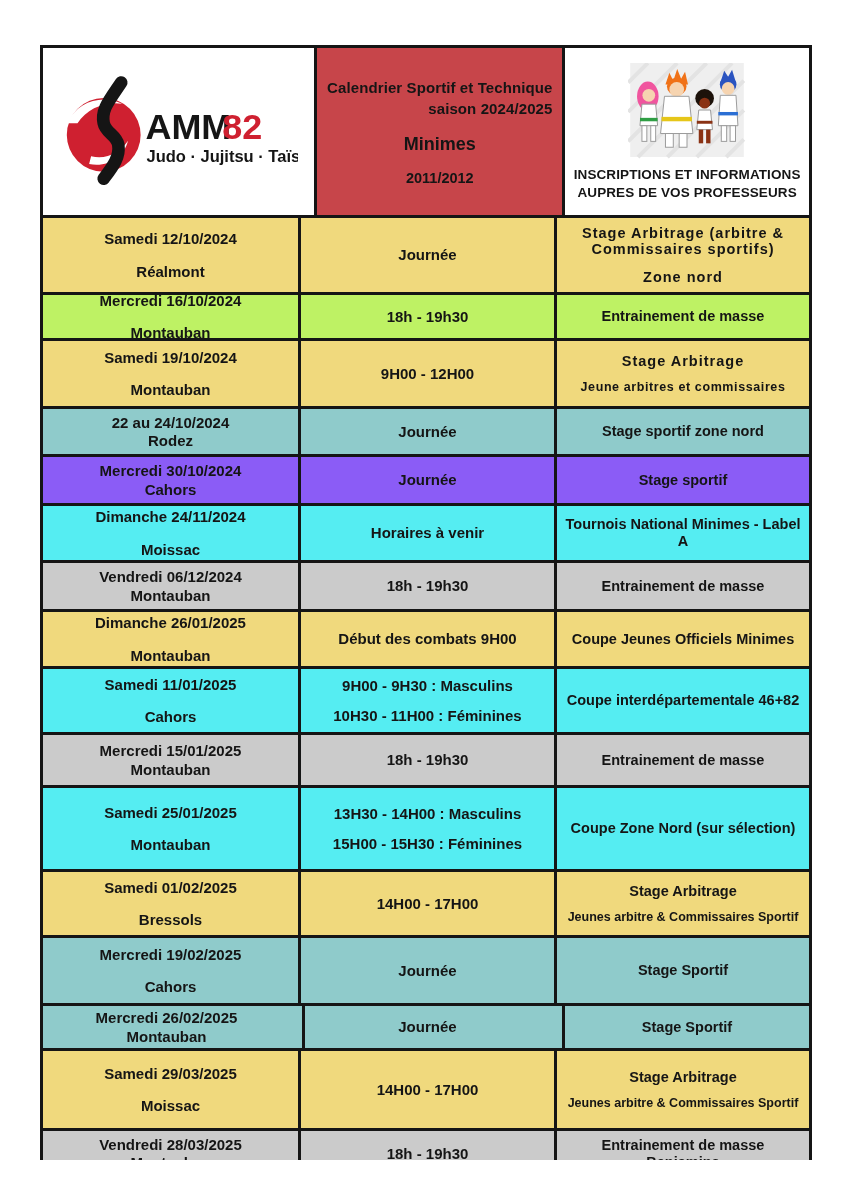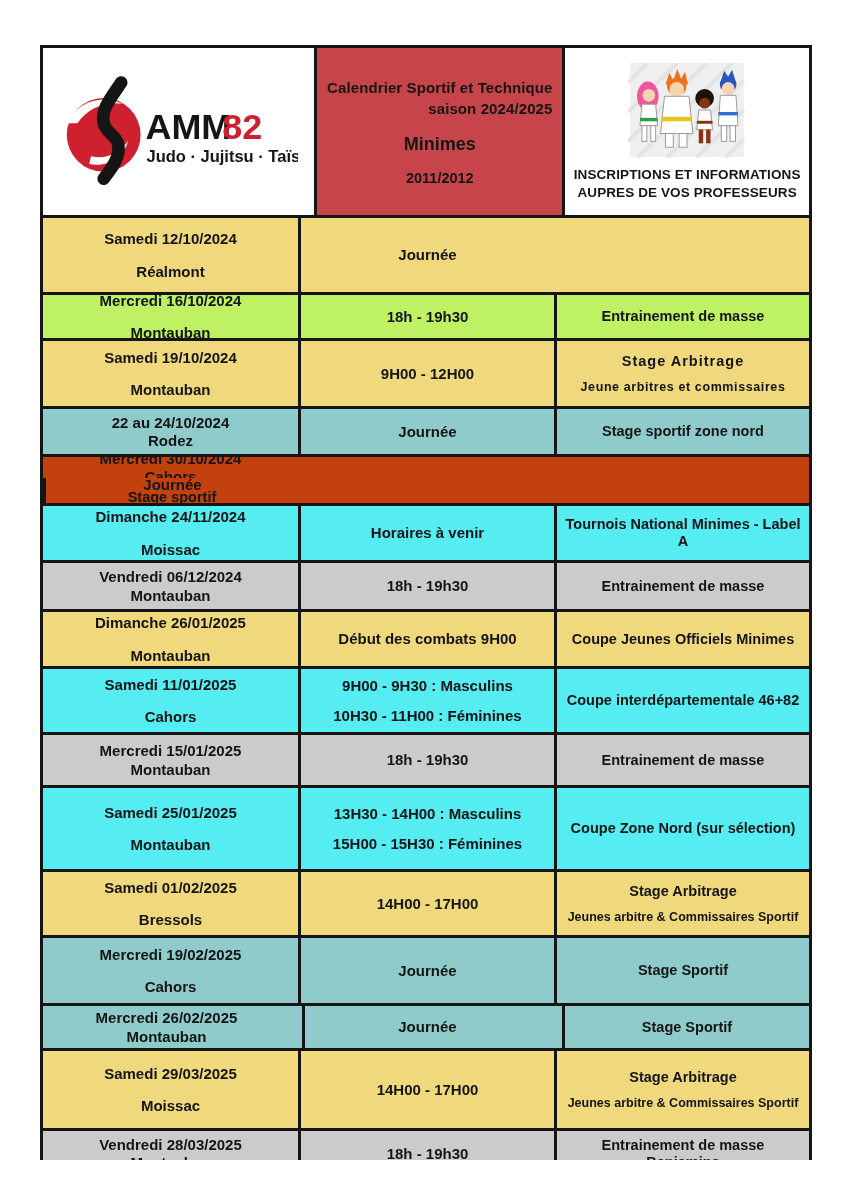--- a/index.html
+++ b/index.html
@@ -142,20 +142,24 @@
 
   <div>
       <div class="row spaced ls" style="height: 77px; background: rgb(240, 217, 125);">
         <div class="cell c1">
           <div class="line">Samedi 12/10/2024</div>
           <div class="line">Réalmont</div>
         </div>
         <div class="cell c2">
           <div class="line">Journée</div>
         </div>
+        <div class="cell c3">
+          <div class="line">Stage Arbitrage (arbitre &amp; Commissaires sportifs)</div>
+          <div class="line">Zone nord</div>
+        </div>
       </div>
       <div class="row spaced" style="height: 46px; background: #bef264;">
         <div class="cell c1">
           <div class="line">Mercredi 16/10/2024</div>
           <div class="line">Montauban</div>
         </div>
         <div class="cell c2">
           <div class="line">18h - 19h30</div>
         </div>
         <div class="cell c3">
@@ -180,21 +184,21 @@
           <div class="line">22 au 24/10/2024</div>
           <div class="line">Rodez</div>
         </div>
         <div class="cell c2">
           <div class="line">Journée</div>
         </div>
         <div class="cell c3">
           <div class="line">Stage sportif zone nord</div>
         </div>
       </div>
-      <div class="row" style="height: 49px; background: #c2410c; flex-direction: column;">
+      <div class="row" style="height: 49px; background: #8b5cf6;">
         <div class="cell c1">
           <div class="line">Mercredi 30/10/2024</div>
           <div class="line">Cahors</div>
         </div>
         <div class="cell c2">
           <div class="line">Journée</div>
         </div>
         <div class="cell c3">
           <div class="line">Stage sportif</div>
         </div>

